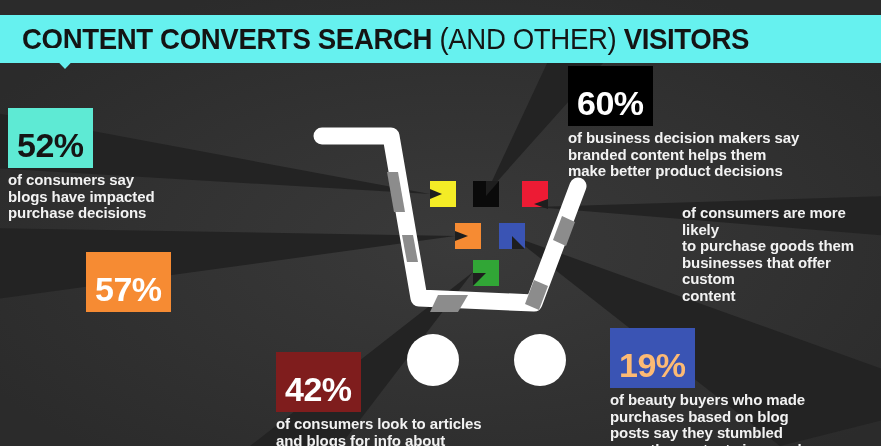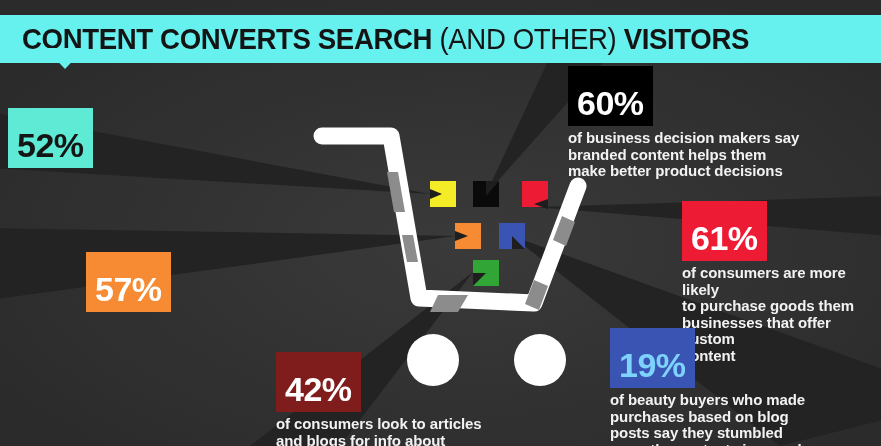--- a/index.html
+++ b/index.html
@@ -95,21 +95,21 @@
   #stat-42  { left: 276px; top: 352px; }
   #stat-60  { left: 568px; top: 66px;  }
   #stat-61  { left: 682px; top: 201px; }
   #stat-19  { left: 610px; top: 328px; }
 
   #stat-52 .stat-badge  { background: #5eead4; color: #151515; }
   #stat-57 .stat-badge  { background: #f68b33; color: #ffffff; }
   #stat-42 .stat-badge  { background: #7f1d1d; color: #ffffff; }
   #stat-60 .stat-badge  { background: #000000; color: #ffffff; }
   #stat-61 .stat-badge  { background: #ed1b34; color: #ffffff; }
-  #stat-19 .stat-badge  { background: #3a54b4; color: #7dd3fc; }
+  #stat-19 .stat-badge  { background: #3a54b4; color: #fdba74; }
 </style>
 </head>
 <body>
 
 <div id="infographic">
 
   <svg id="art-layer" viewBox="0 0 881 446" width="881" height="446" xmlns="http://www.w3.org/2000/svg">
 
     <rect x="0" y="0" width="881" height="446" fill="#2e2e2e"></rect>
 
@@ -163,20 +163,23 @@
     </g>
   </svg>
 
   <div id="header-banner">
     <div id="header-title"><span>CONTENT CONVERTS SEARCH </span><span class="light">(AND OTHER) </span><span>VISITORS</span></div>
   </div>
   <div id="header-notch"></div>
 
   <div class="stat" id="stat-52">
     <div class="stat-badge">52%</div>
+    <div class="stat-desc">of consumers say
+blogs have impacted
+purchase decisions</div>
   </div>
 
   <div class="stat" id="stat-57">
     <div class="stat-badge">57%</div>
   </div>
 
   <div class="stat" id="stat-42">
     <div class="stat-badge">42%</div>
     <div class="stat-desc">of consumers look to articles
 and blogs for info about
@@ -184,21 +187,20 @@
   </div>
 
   <div class="stat" id="stat-60">
     <div class="stat-badge">60%</div>
     <div class="stat-desc">of business decision makers say
 branded content helps them
 make better product decisions</div>
   </div>
 
   <div class="stat" id="stat-61">
-    <div class="stat-badge">61%</div>
     <div class="stat-desc">of consumers are more likely
 to purchase goods them
 businesses that offer custom
 content</div>
   </div>
 
   <div class="stat" id="stat-19">
     <div class="stat-badge">19%</div>
     <div class="stat-desc">of beauty buyers who made
 purchases based on blog

